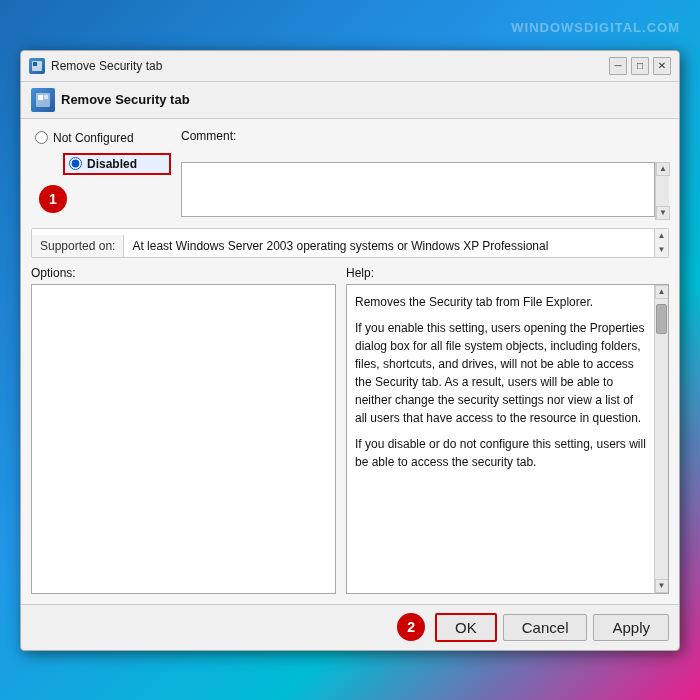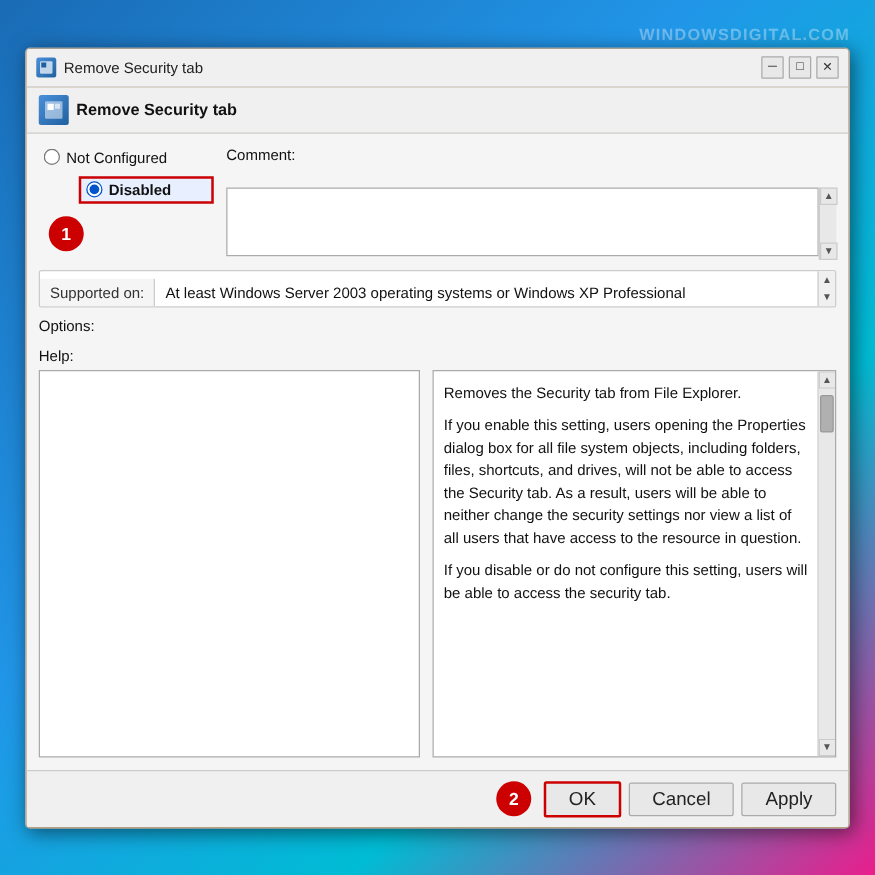--- a/index.html
+++ b/index.html
@@ -222,21 +222,20 @@
       font-size: 12px;
       color: #111;
       flex: 1;
     }
 
     
     .options-help-labels {
       display: flex;
       gap: 10px;
       margin-bottom: 4px;
-      flex-direction: column;
     }
     .options-label {
       width: 305px;
       font-size: 12px;
       color: #111;
       font-weight: 500;
     }
     .help-label {
       flex: 1;
       font-size: 12px;

